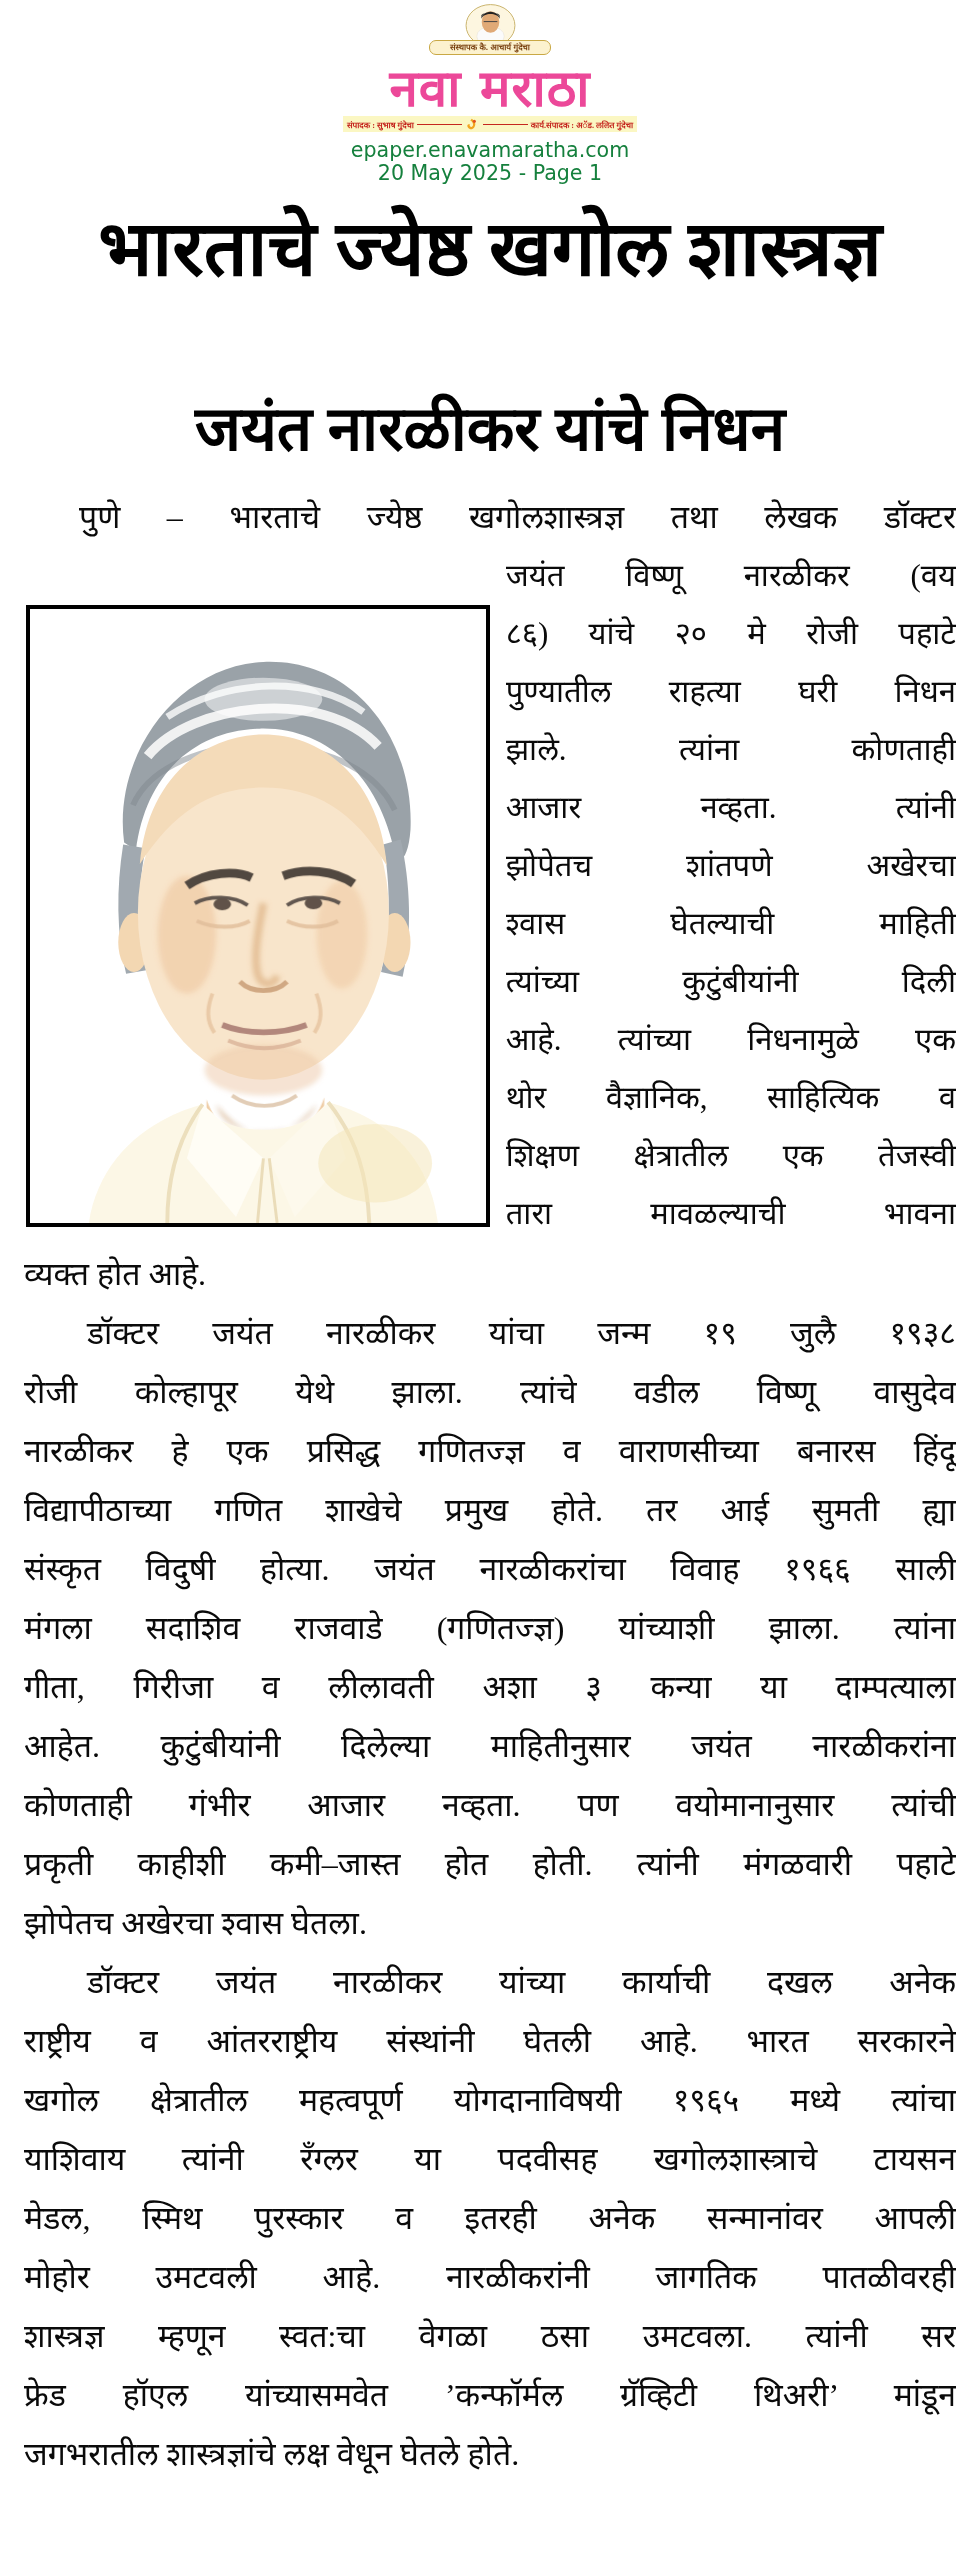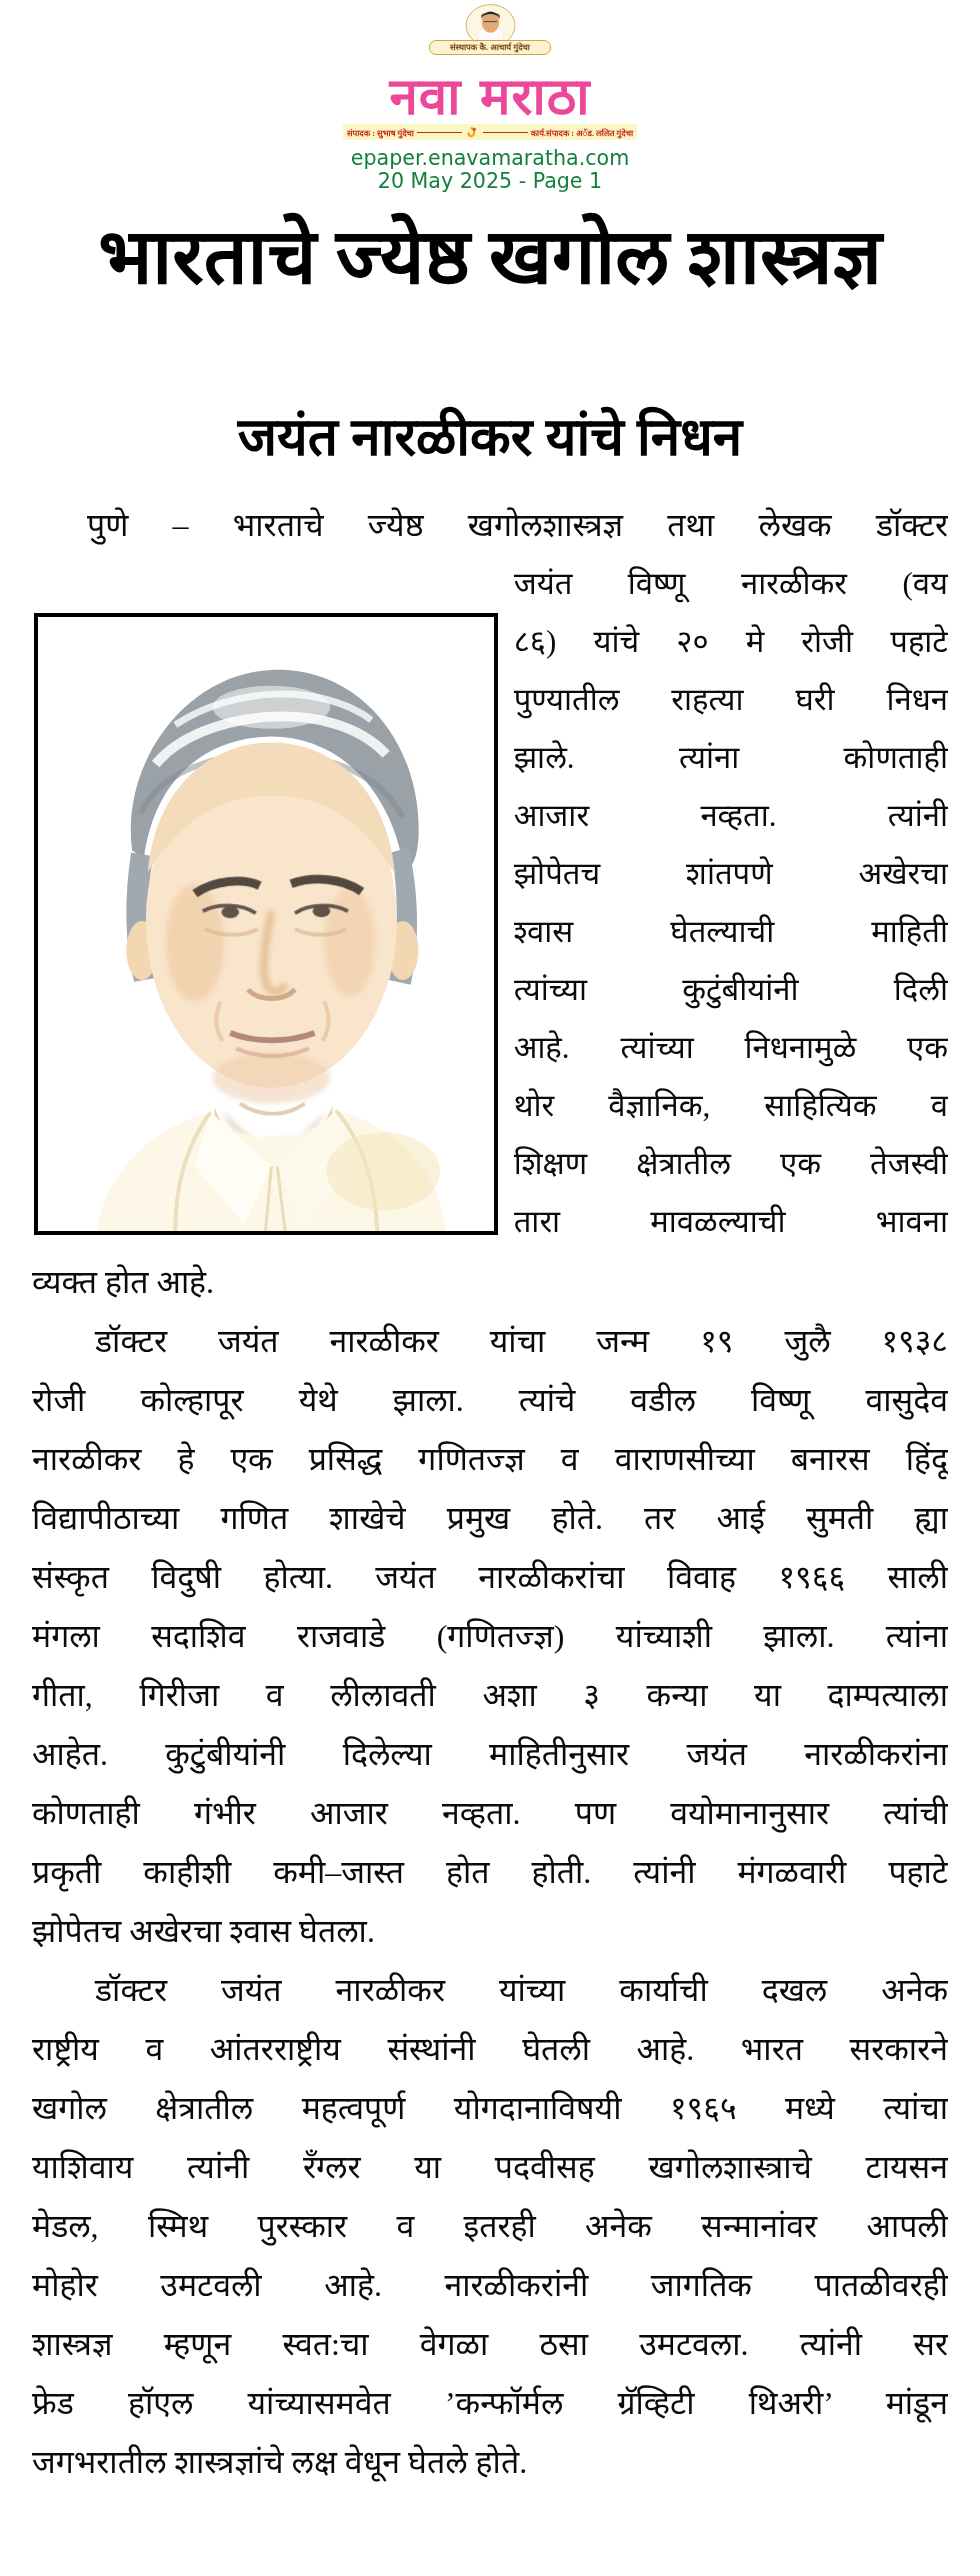--- a/index.html
+++ b/index.html
@@ -7,21 +7,21 @@
     width:980px; height:2576px; background:#ffffff; overflow:hidden;
     font-family:"Liberation Serif", serif; color:#0a0a0a;
   }
   .page { position:relative; width:980px; height:2576px; }
 
   
   .masthead { text-align:center; padding-top:3.9px; }
   .oval { width:51px; height:43px; margin:0 auto; }
   .oval svg { display:block; width:100%; height:100%; }
   .ribbon {
-    width:116px; margin:-6.9px auto 16px; position:relative; z-index:2;
+    width:116px; margin:-6.9px auto 8px; position:relative; z-index:2;
     background:#fcf2cf; border:1px solid #c9a844; border-radius:7px;
     color:#7a4212; font-size:8.3px; line-height:10.8px; padding:1px 2px;
     font-family:"Liberation Sans", sans-serif; font-weight:bold;
   }
   .brand {
     margin:2px 0 0; color:#ec4899; font-weight:800; letter-spacing:1px;
     font-size:51px; line-height:51px; font-family:"DejaVu Sans", sans-serif;
   }
   .strip {
     width:294px; height:16.7px; margin:2px auto 0; background:#fbf7c3;
@@ -32,24 +32,24 @@
   .strip .rule { flex:1; border-top:1px solid #c5271f; height:0; margin:0 2.9px; }
   .strip .orn { flex:none; display:flex; align-items:center; }
   .site, .datepage {
     font-family:"DejaVu Sans", sans-serif; font-size:20.6px; line-height:22.5px; color:#15803d;
   }
   .site { margin-top:6.9px; }
 
   
   .headline { text-align:center; font-weight:700; color:#000; font-family:"Liberation Serif", serif; }
   .hl1 { font-size:77px; line-height:90px; margin-top:19.6px; }
-  .hl2 { font-size:53px; line-height:90px; margin-top:90px; }
+  .hl2 { font-size:62px; line-height:90px; margin-top:90px; }
 
   
-  .article { padding:0 32px; margin-top:13.7px; }
+  .article { padding:0 24px; margin-top:13.7px; }
   .bline { font-size:32px; line-height:59px; margin:0; color:#0a0a0a; }
   .jl { text-align:justify; text-align-last:justify; text-justify:inter-word;
         white-space:nowrap; overflow:hidden; }
   .indent1 { text-indent:55px; }
   .row { display:flex; align-items:center; }
   .photo {
     flex:none; width:456px; height:614px; border:4.9px solid #000;
     margin:43px 0 0 2px; background:#fff; padding:0;
   }
   .photo svg { display:block; width:100%; height:100%; }

